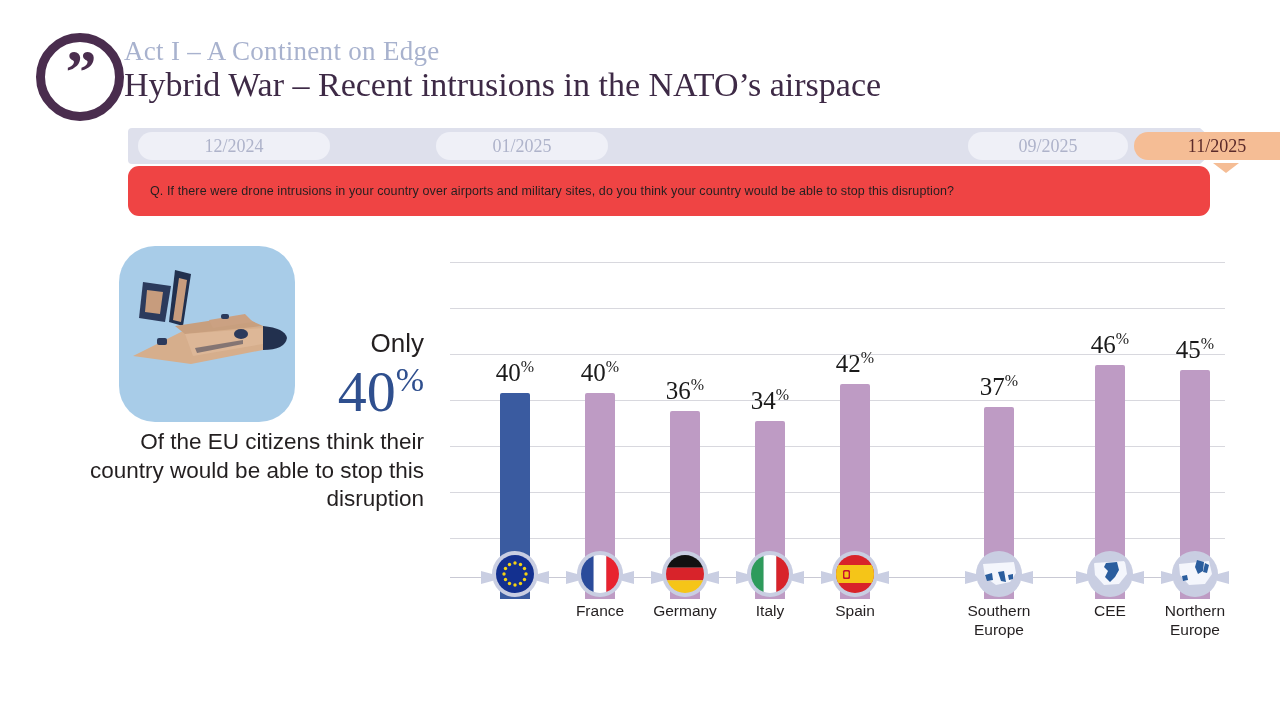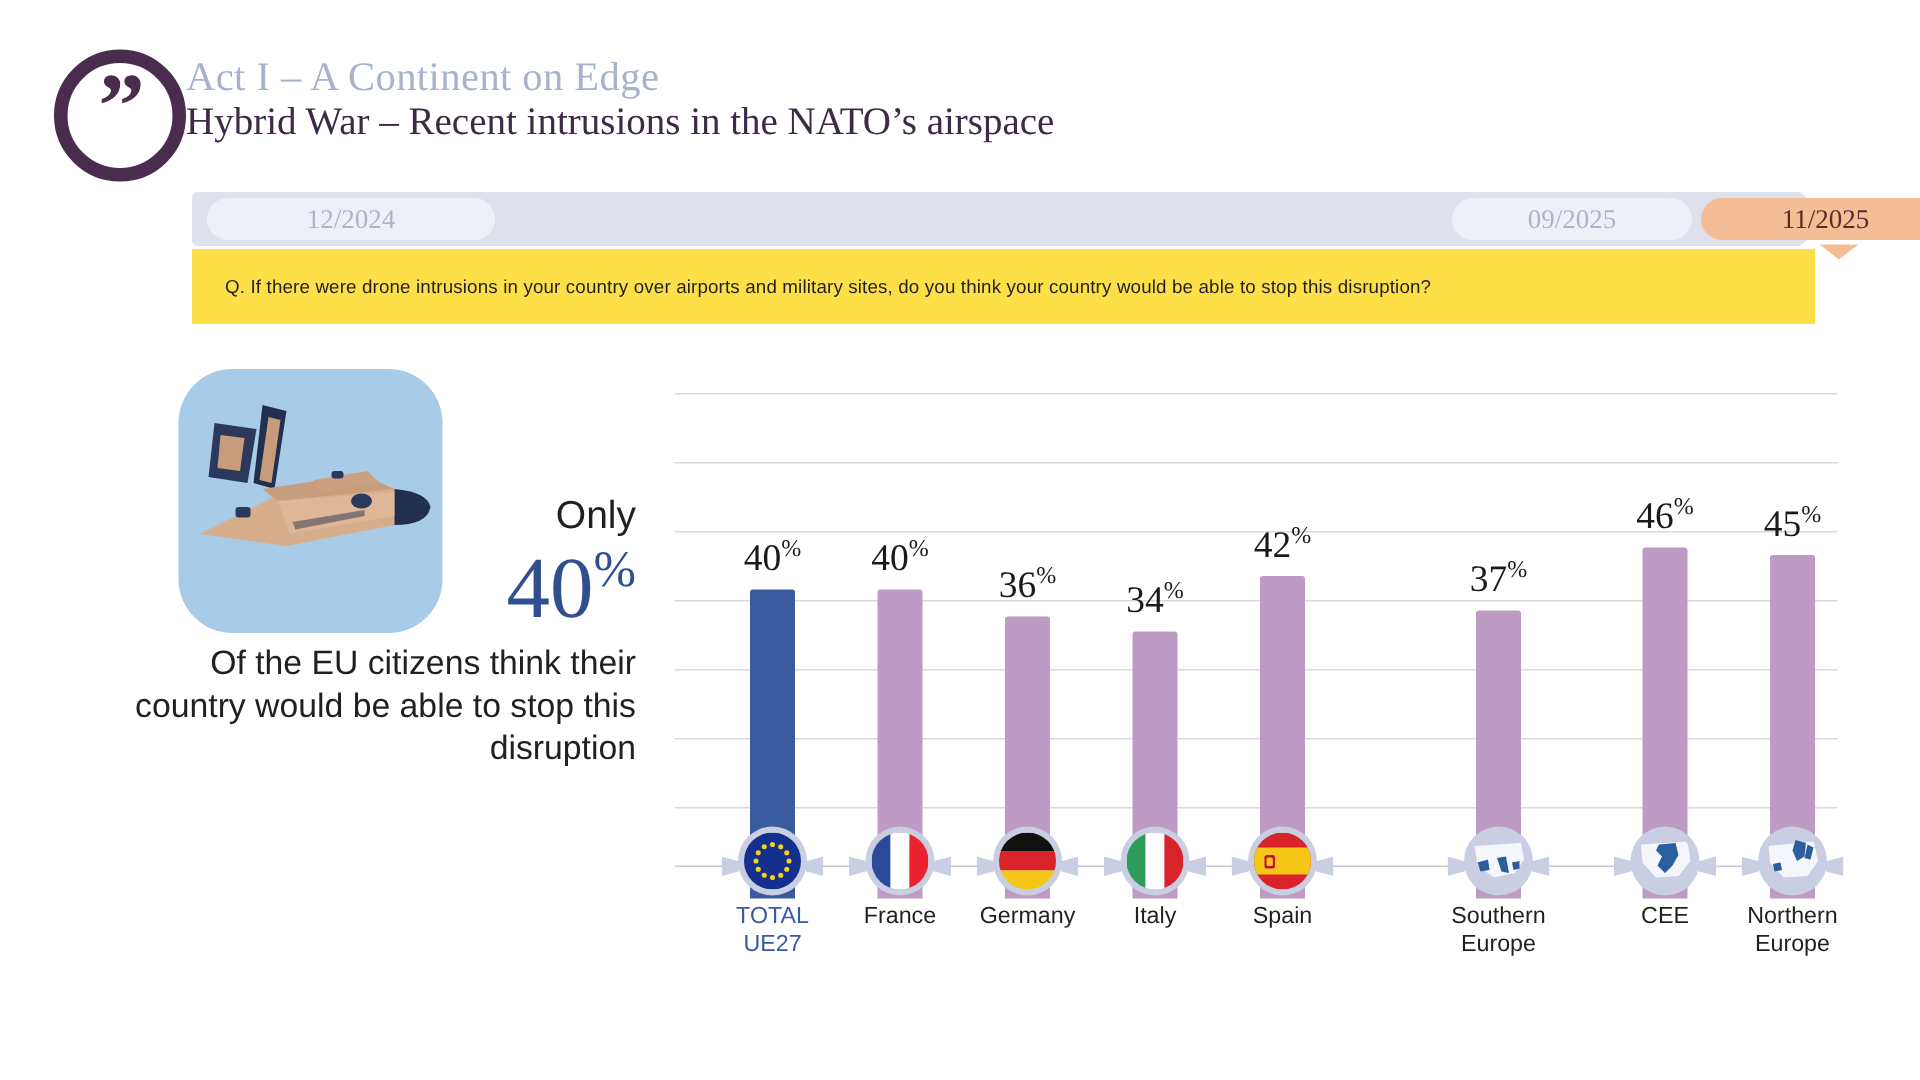--- a/index.html
+++ b/index.html
@@ -21,21 +21,21 @@
     font-size:62px;line-height:1;font-weight:700;
     transform:translateY(-6px);letter-spacing:-2px;
   }
   #eyebrow{
     position:absolute;left:124px;top:36px;
     font-family:"Liberation Serif",serif;font-size:27px;color:#A8B2CE;
     letter-spacing:.3px;white-space:nowrap;
   }
   #maintitle{
     position:absolute;left:124px;top:66px;
-    font-family:"Liberation Serif",serif;font-size:26px;color:#3E2A46;
+    font-family:"Liberation Serif",serif;font-size:34px;color:#3E2A46;
     white-space:nowrap;
   }
 
   
   #timeline-wrap{position:absolute;left:128px;top:128px;width:1092px;height:52px;}
   #timeline-bar{
     position:absolute;left:0;top:0;width:1072px;height:36px;
     background:#DEE0EC;border-radius:4px 0 0 4px;
   }
   #timeline-arrow{
@@ -52,21 +52,21 @@
   .tl-pill.active{background:#F5BD95;color:#5B2A2A;}
   #tl-notch{
     position:absolute;left:1085px;top:35px;width:0;height:0;
     border-left:13px solid transparent;border-right:13px solid transparent;
     border-top:10px solid #F5BD95;
   }
 
   
   #question-banner{
     position:absolute;left:128px;top:166px;width:1082px;height:50px;
-    background:#fde047;display:flex;align-items:center;
+    background:#ef4444;display:flex;align-items:center;border-radius:11px;
   }
   #question-text{
     margin-left:22px;font-size:12.5px;color:#231F20;letter-spacing:.1px;
   }
 
   
   #drone-card{
     position:absolute;left:119px;top:246px;width:176px;height:176px;
     background:#A8CCE8;border-radius:36px;overflow:hidden;
   }
@@ -127,20 +127,21 @@
     <span>”</span>
   </div>
   <div id="eyebrow">Act I – A Continent on Edge</div>
   <div id="maintitle">Hybrid War – Recent intrusions in the NATO’s airspace</div>
 </div>
 
 <div id="timeline-wrap">
   <div id="timeline-bar"></div>
   <div id="timeline-arrow"></div>
   <div class="tl-pill" style="left:10px;width:192px">12/2024</div>
+  <div class="tl-pill" style="left:308px;width:172px">01/2025</div>
   <div class="tl-pill" style="left:840px;width:160px">09/2025</div>
   <div class="tl-pill active" style="left:1006px;width:166px">11/2025</div>
   <div id="tl-notch"></div>
 </div>
 
 <div id="question-banner">
   <div id="question-text">Q. If there were drone intrusions in your country over airports and military sites, do you think your country would be able to stop this disruption?</div>
 </div>
 
 <div id="drone-card">
@@ -190,24 +191,20 @@
             <circle cx="28.5" cy="24.5" r="1.7" fill="#F5D313"></circle>
             <circle cx="24.5" cy="28.5" r="1.7" fill="#F5D313"></circle>
             <circle cx="19.0" cy="30.0" r="1.7" fill="#F5D313"></circle>
             <circle cx="13.5" cy="28.5" r="1.7" fill="#F5D313"></circle>
             <circle cx="9.5" cy="24.5" r="1.7" fill="#F5D313"></circle>
             <circle cx="8.0" cy="19.0" r="1.7" fill="#F5D313"></circle>
             <circle cx="9.5" cy="13.5" r="1.7" fill="#F5D313"></circle>
             <circle cx="13.5" cy="9.5" r="1.7" fill="#F5D313"></circle>
           </svg></div>
       </div>
-      <div class="xlabel total">
-        <div>TOTAL</div>
-        <div>UE27</div>
-      </div>
     </div>
   <div class="col" id="col1" style="left: 107px;">
       <div class="val" style="top: 119px;">40<sup>%</sup></div>
       <div class="bar" style="top: 153px; height: 206px; background: rgb(190, 155, 196);"></div>
       <div class="flagwrap">
         <div class="halo"></div>
         <div class="wing l"></div>
         <div class="wing r"></div>
         <div class="flag"><svg viewBox="0 0 38 38">
             <rect width="12.7" height="38" fill="#2A4B9B"></rect>

